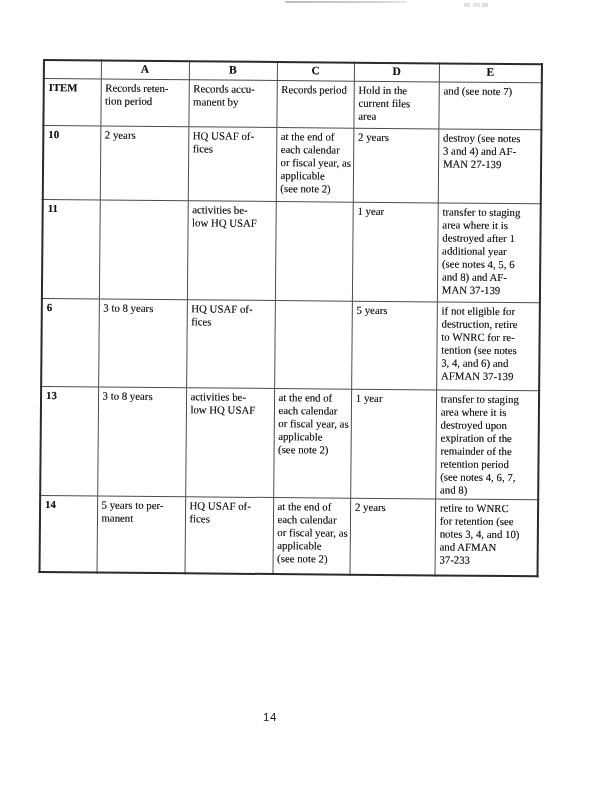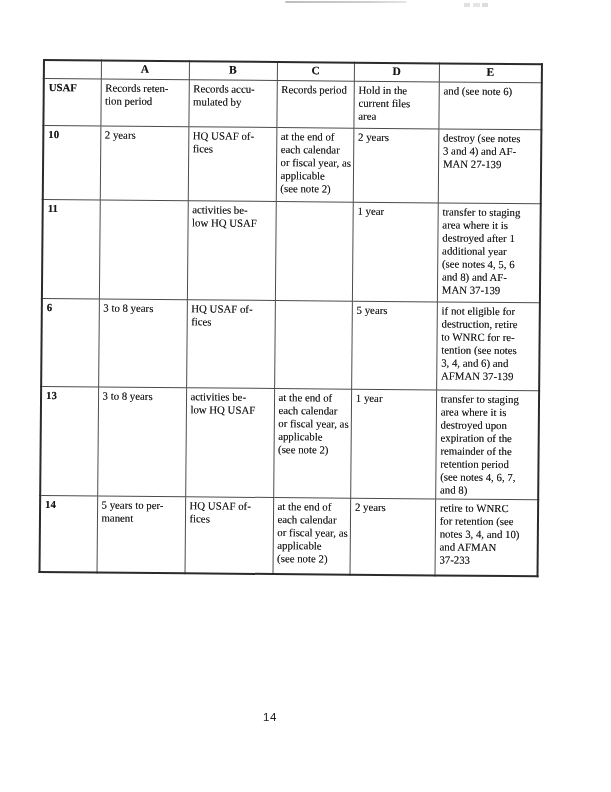--- a/index.html
+++ b/index.html
@@ -106,30 +106,30 @@
     <tbody>
       <tr class="r-letters">
         <td></td>
         <td>A</td>
         <td>B</td>
         <td>C</td>
         <td>D</td>
         <td>E</td>
       </tr>
       <tr class="r-head">
-        <td class="c-item">USAF</td>
+        <td class="c-item">ITEM</td>
         <td>Records reten-
 tion period</td>
         <td>Records accu-
-mulated by</td>
+manent by</td>
         <td>Records period</td>
         <td>Hold in the
 current files
 area</td>
-        <td>and (see note 6)</td>
+        <td>and (see note 7)</td>
       </tr>
       <tr class="row-10">
         <td class="c-item">10</td>
         <td>2 years</td>
         <td>HQ USAF of-
 fices</td>
         <td>at the end of
 each calendar
 or fiscal year, as
 applicable

